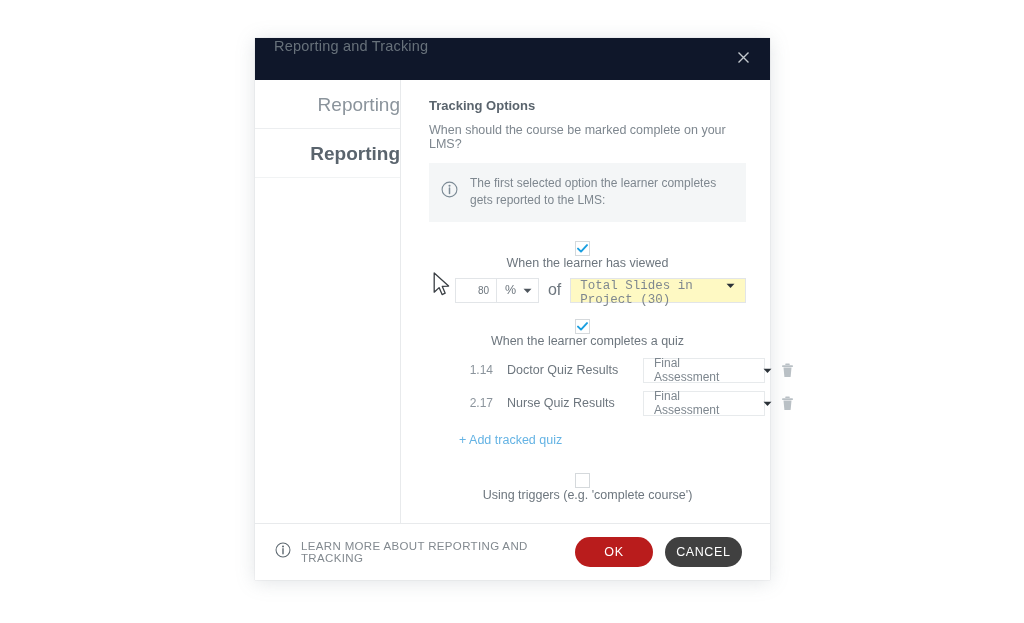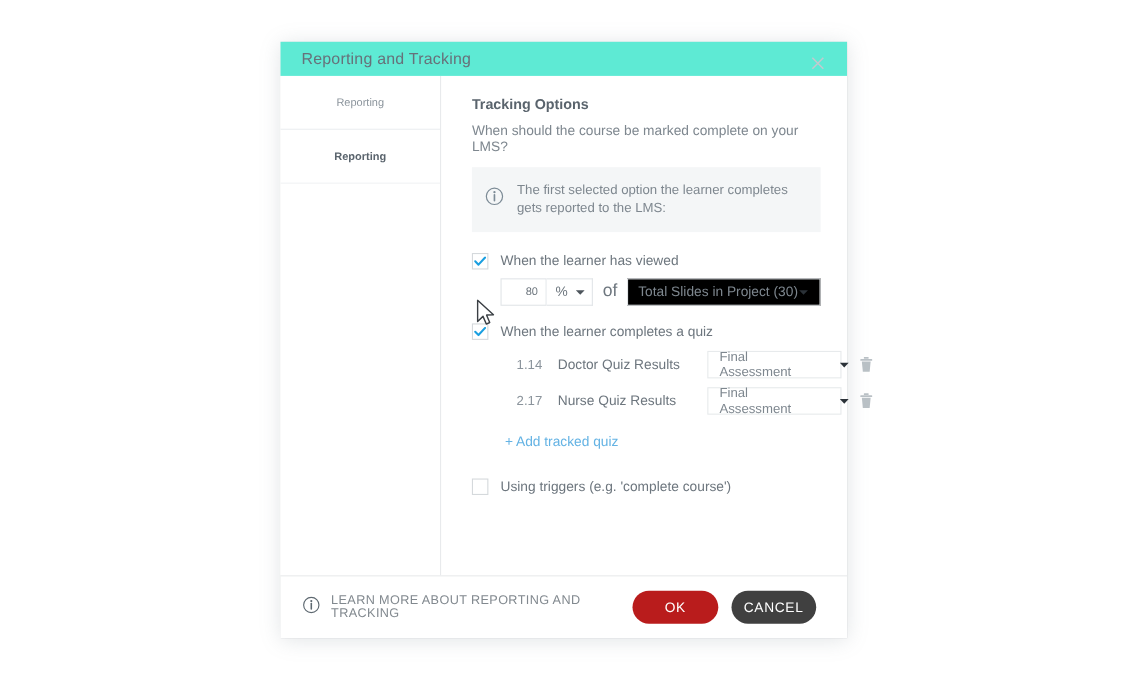--- a/index.html
+++ b/index.html
@@ -23,24 +23,23 @@
     width: 515px;
     height: 542px;
     background: #ffffff;
     box-shadow: 0 2px 18px rgba(120,130,140,0.22), 0 0 1px rgba(120,130,140,0.35);
     display: flex;
     flex-direction: column;
   }
 
   
   #titlebar {
-    height: 31px;
-    background: #5eead4;
-    display: flex;
-    align-items: center;
+    height: 42px;
+    background: #0f172a;
+    display: flex;
     flex: 0 0 auto;
     position: relative;
   }
   #dialog-title {
     margin-left: 19px;
     font-size: 14.5px;
     color: #67717a;
     letter-spacing: .2px;
   }
   #close-btn {
@@ -70,22 +69,22 @@
     flex: 0 0 145px;
     border-right: 1px solid #e8eaec;
     display: flex;
     flex-direction: column;
     padding-top: 0;
   }
   .side-tab {
     height: 49px;
     display: flex;
     align-items: center;
-    justify-content: center;
-    font-size: 10px;
+    justify-content: flex-end;
+    font-size: 19px;
     color: #8b949c;
     cursor: pointer;
     position: relative;
   }
   .side-tab.active {
     color: #5a646d;
     font-weight: bold;
   }
   .side-tab.bordered::after {
     content: "";
@@ -134,20 +133,21 @@
     color: #7e878f;
     line-height: 1.45;
     max-width: 290px;
   }
 
   
   .check-row {
     display: flex;
     align-items: center;
     margin-bottom: 8px;
+    flex-direction: column;
   }
   .cbox {
     width: 15px;
     height: 15px;
     box-sizing: border-box;
     border: 1px solid #d5d9dc;
     background: #ffffff;
     flex: 0 0 auto;
     margin-right: 11px;
     display: flex;
@@ -197,28 +197,28 @@
   .of-label {
     font-size: 16px;
     color: #6d767e;
     margin: 0 9px;
   }
   .wide-select {
     width: 188px;
     height: 25px;
     border: 1px solid #e2e5e8;
     box-sizing: border-box;
-    background: #000000;
-    display: flex;
-    align-items: center;
+    background: #fef9c3;
+    display: flex;
     justify-content: space-between;
     padding: 0 10px 0 9px;
     font-size: 12.5px;
     color: #7e878f;
     cursor: pointer;
+    font-family: Liberation Mono, monospace;
   }
 
   
   #quiz-list { margin: 10px 0 0 32px; }
   .quiz-row {
     display: flex;
     align-items: center;
     margin-bottom: 8px;
   }
   .quiz-num {

